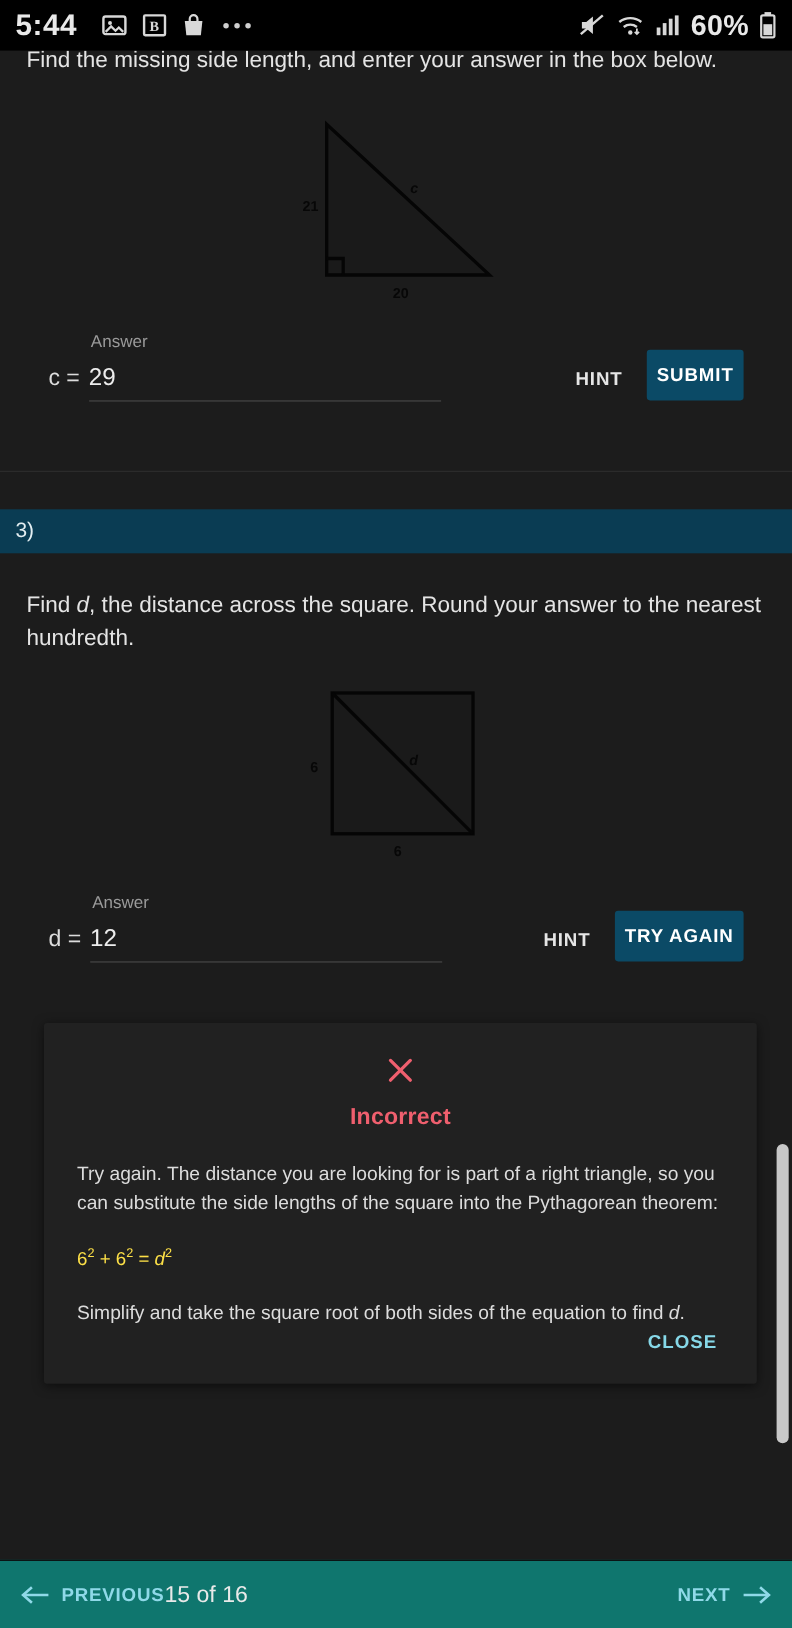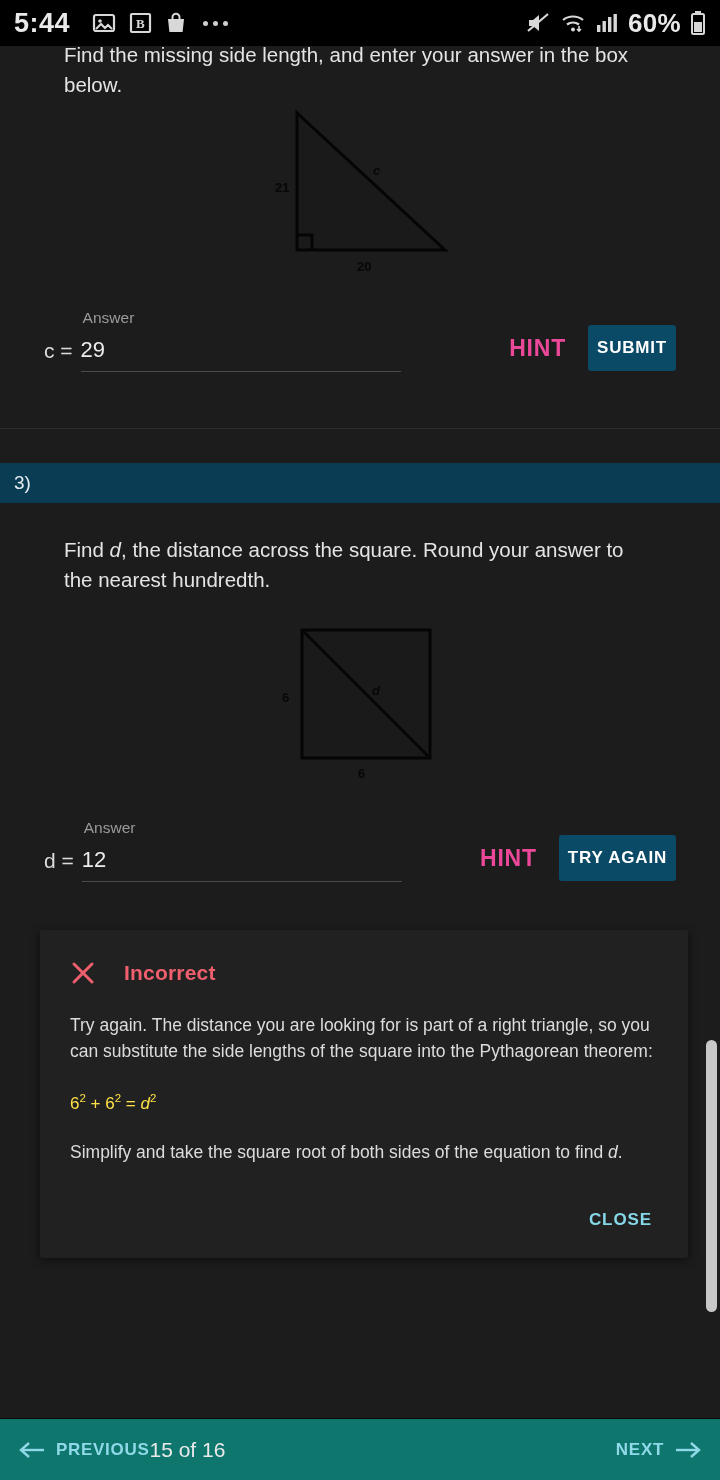--- a/index.html
+++ b/index.html
@@ -39,21 +39,21 @@
     position: absolute; top: 0; left: 0;
     width: 720px; height: 1418px;
     background: #1c1c1c;
     overflow: hidden;
   }
 
   .qtext {
     color: #e4e4e4;
     font-size: 20.5px;
     line-height: 30px;
-    padding: 0 64px;
+    padding: 0 24px;
   }
   .qtext i { font-style: italic; }
 
   
   .q2 { position: absolute; top: 0; left: 0; width: 720px; }
   .q2-text { position: absolute; top: 40px; left: 0; width: 720px; }
 
   
   .figure-wrap { display: flex; justify-content: center; }
 
@@ -74,21 +74,21 @@
     border-bottom: 1px solid #4a4a4a;
     padding-bottom: 8px;
   }
   .ans-label {
     position: absolute; top: -28px; left: 2px;
     color: #9a9a9a; font-size: 15.5px;
   }
   .ans-value { color: #ececec; font-size: 22px; }
   .row-spacer { flex: 1; }
   .hint-btn {
-    color: #ec4899; font-size: 23px; font-weight: bold;
+    color: #e5e5e5; font-size: 17px; font-weight: bold;
     letter-spacing: .8px; padding-bottom: 10px;
     margin-right: 22px; background: none; border: none;
     font-family: inherit; cursor: pointer; margin-top: 35px;
   }
   .primary-btn {
     background: #0b4a66; color: #ffffff;
     border: none; border-radius: 3px;
     font-family: inherit; font-size: 17px; font-weight: bold;
     letter-spacing: .8px;
     padding: 13px 9px;
@@ -113,21 +113,21 @@
   .dialog {
     position: absolute;
     left: 40px; top: 930px;
     width: 648px; height: 328px;
     background: #212121;
     border-radius: 3px;
     box-shadow: 0 2px 10px rgba(0,0,0,.55);
     padding: 30px 30px 0 30px;
     z-index: 20;
   }
-  .dlg-head { display: flex; align-items: center; gap: 28px; }
+  .dlg-head { display: flex; align-items: center; gap: 18px; flex-direction: column; }
   .dlg-title {
     color: #ef5f6e; font-size: 21px; font-weight: bold;
     letter-spacing: .2px;
   }
   .dlg-body {
     color: #dcdcdc; font-size: 17.5px; line-height: 26px;
     margin-top: 26px;
   }
   .dlg-eq {
     color: #fde047; font-size: 17px; margin-top: 28px;

